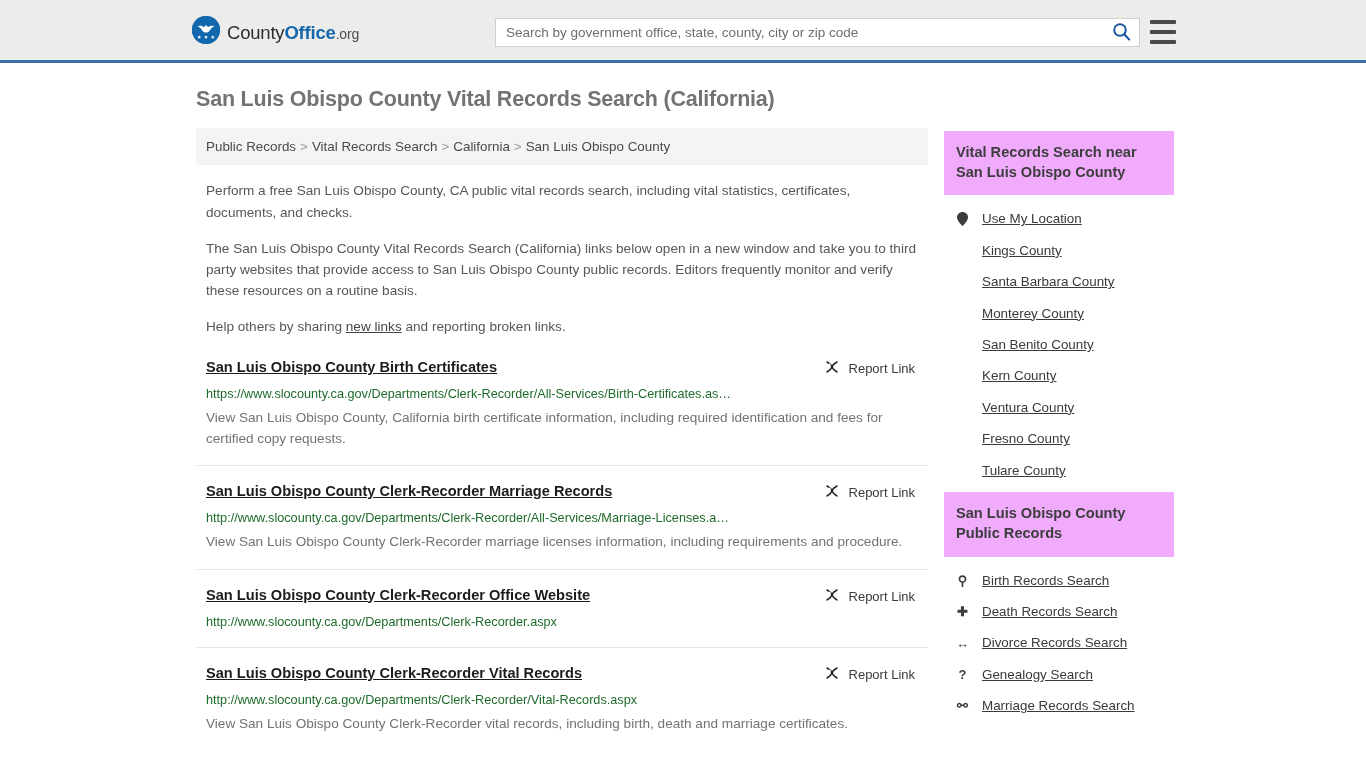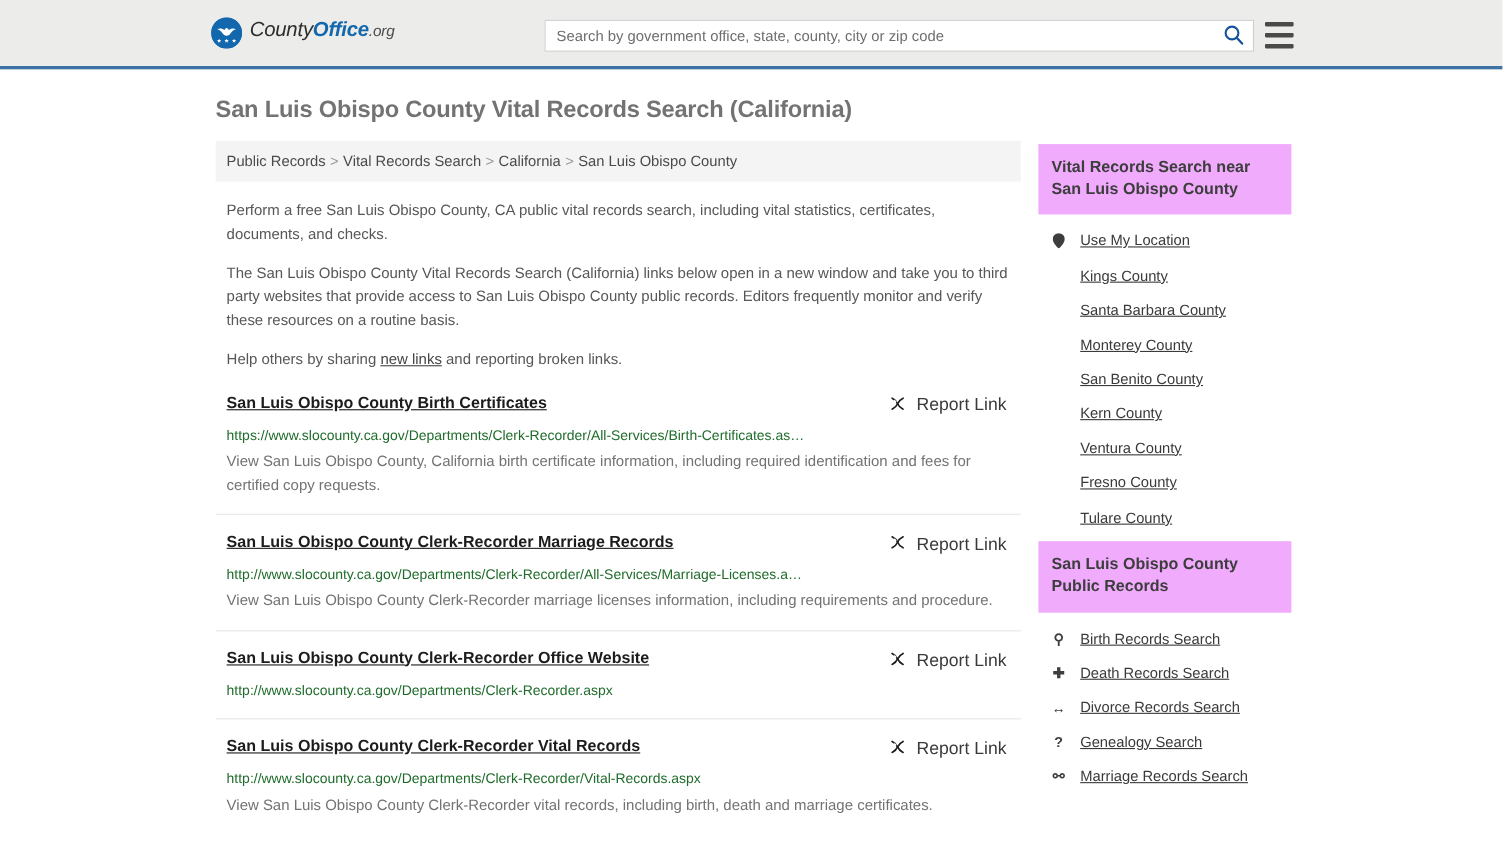--- a/index.html
+++ b/index.html
@@ -16,25 +16,24 @@
   .site-header {
     height: 63px;
     background: #ececeb;
     border-bottom: 3px solid #3d72a4;
     display: flex;
     align-items: center;
     position: relative;
   }
   .logo-wrap {
     display: flex;
-    align-items: flex-start;
+    align-items: flex-end;
     margin-left: 192px;
     gap: 7px;
     cursor: pointer;
-    font-style: italic;
   }
   .logo-mark {
     width: 28px; height: 28px;
     border-radius: 50%;
     background: #1267ad;
     position: relative;
     flex: none;
     display: block;
   }
   .logo-text {
@@ -163,21 +162,21 @@
     font-weight: bold;
     color: #1c1c1c;
     text-decoration: underline;
     cursor: pointer;
     line-height: 1.3;
   }
   .report-link {
     display: flex;
     align-items: center;
     gap: 9px;
-    font-size: 16px;
+    font-size: 13px;
     color: #3a3a3a;
     cursor: pointer;
     white-space: nowrap;
     margin-right: 3px;
     padding-top: 1px;
   }
   .result-url {
     font-size: 12.7px;
     color: #1f6b2b;
     margin-top: 8px;

